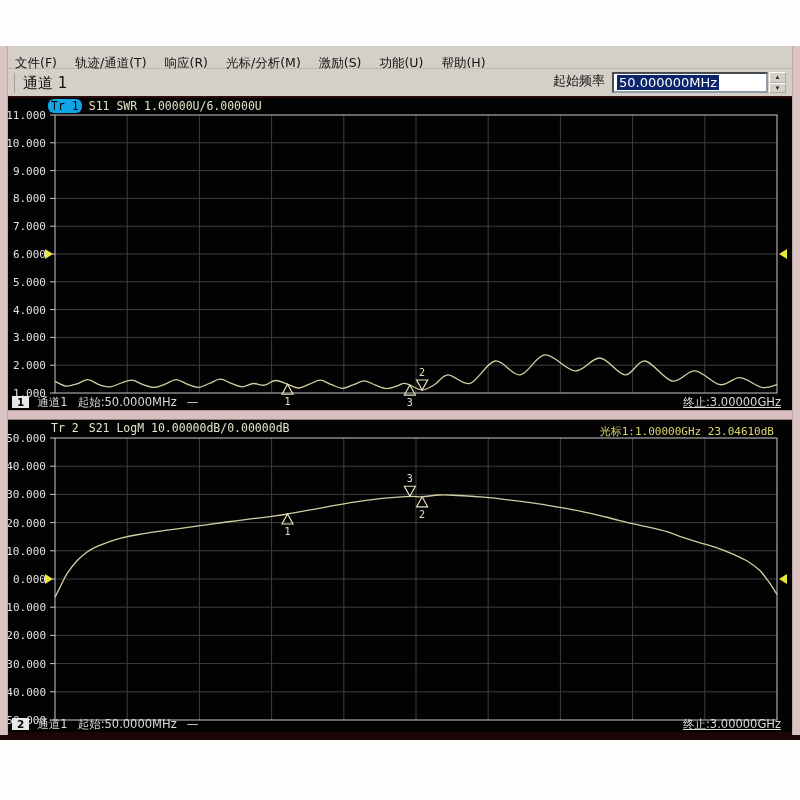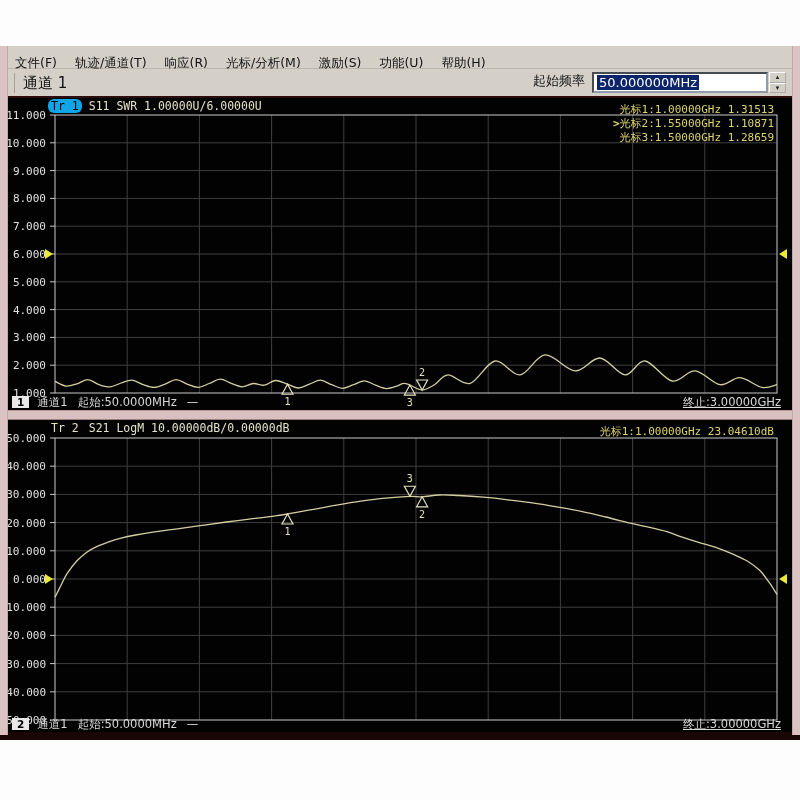--- a/index.html
+++ b/index.html
@@ -11,21 +11,21 @@
   .frame-right{right:0;border-left:1px solid #c4a8a8;}
   .menubar{height:22px;background:#d4d0c8;display:flex;align-items:center;
            border-bottom:1px solid #bdb8ae;padding-left:6px;}
   .menu-item{font-size:12.5px;color:#111;padding:2px 9px;cursor:default;white-space:nowrap;margin-top:13px;}
   .toolbar{height:27px;background:#d4d0c8;display:flex;align-items:center;
            border-bottom:2px solid #2b0d0d;padding:0 14px;}
   .channel-tab{font-size:15px;color:#111;border-left:1px solid #a89c94;padding-left:8px;height:20px;
                line-height:20px;}
   .freq-group{margin-left:auto;display:flex;align-items:flex-start;}
   .freq-label{font-size:13px;color:#111;margin-right:7px;}
-  .freq-input{width:176px;height:21px;background:#fff;border:2px inset #8f9ba6;display:flex;
+  .freq-input{width:156px;height:21px;background:#fff;border:2px inset #8f9ba6;display:flex;
               align-items:center;padding-left:3px;box-sizing:border-box;}
   .freq-sel{background:#0b246a;color:#fff;font-size:13px;padding:0 2px;white-space:nowrap;}
   .spinner{width:17px;height:21px;display:flex;flex-direction:column;margin-left:1px;}
   .spin-btn{flex:1;background:#d4d0c8;border:1px outset #fff;font-size:6px;line-height:8px;
             text-align:center;color:#222;padding:0;cursor:default;}
   .panel{position:relative;height:312px;background:#020202;}
   .plot-svg{position:absolute;left:0;top:0;pointer-events:none;}
   .chart-header{position:absolute;left:48px;top:0px;height:15px;display:flex;align-items:center;
                 font-family:"DejaVu Sans Mono","Liberation Mono",monospace;font-size:11.5px;z-index:3;}
   .tr-badge{padding:0 3px;margin-right:7px;}
@@ -74,25 +74,20 @@
           <button class="spin-btn">▲</button>
           <button class="spin-btn">▼</button>
         </div>
       </div>
     </div>
 
     <div class="panel" id="panel0">
       <div class="chart-header">
         <span class="tr-badge hl">Tr 1</span>
         <span class="header-text">S11 SWR 1.00000U/6.00000U</span>
-      </div>
-      <div class="readout">
-        <div class="readout-row"><span class="readout-prefix"></span><span>光标1:1.00000GHz 1.31513</span></div>
-        <div class="readout-row"><span class="readout-prefix">&gt;</span><span>光标2:1.55000GHz 1.10871</span></div>
-        <div class="readout-row"><span class="readout-prefix"></span><span>光标3:1.50000GHz 1.28659</span></div>
       </div>
       <div class="status-bar">
         <span class="status-badge">1</span>
         <span class="status-text">通道1</span>
         <span class="status-text">起始:50.0000MHz</span>
         <span class="status-text">—</span>
         <span class="status-stop">终止:3.00000GHz</span>
       </div>
       <svg class="plot-svg" width="800" height="312">
           <line x1="127.2" y1="17" x2="127.2" y2="295" stroke="#3f3f3f" stroke-width="1"></line>

